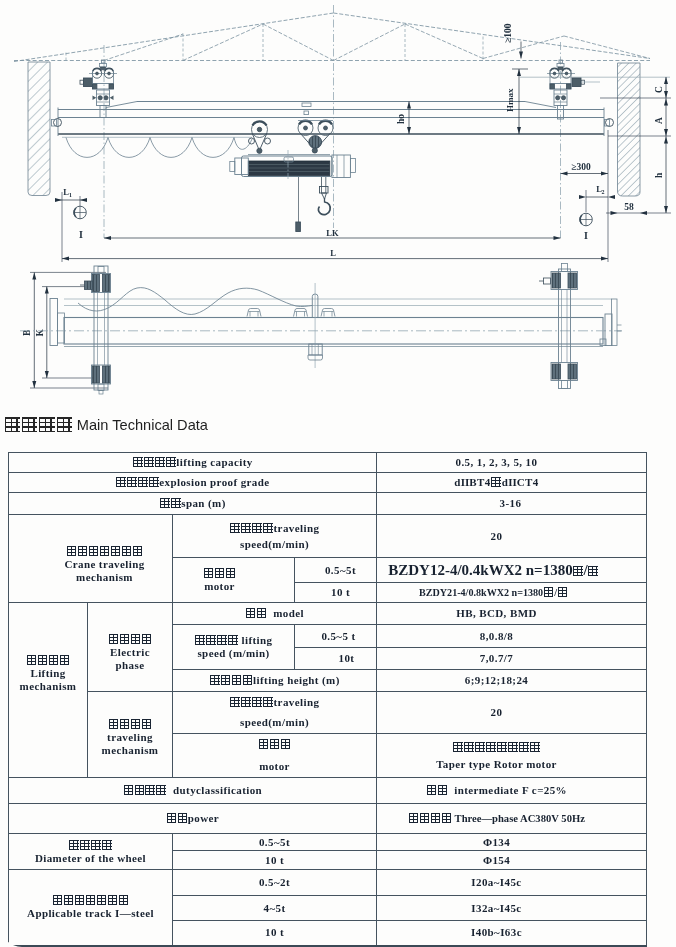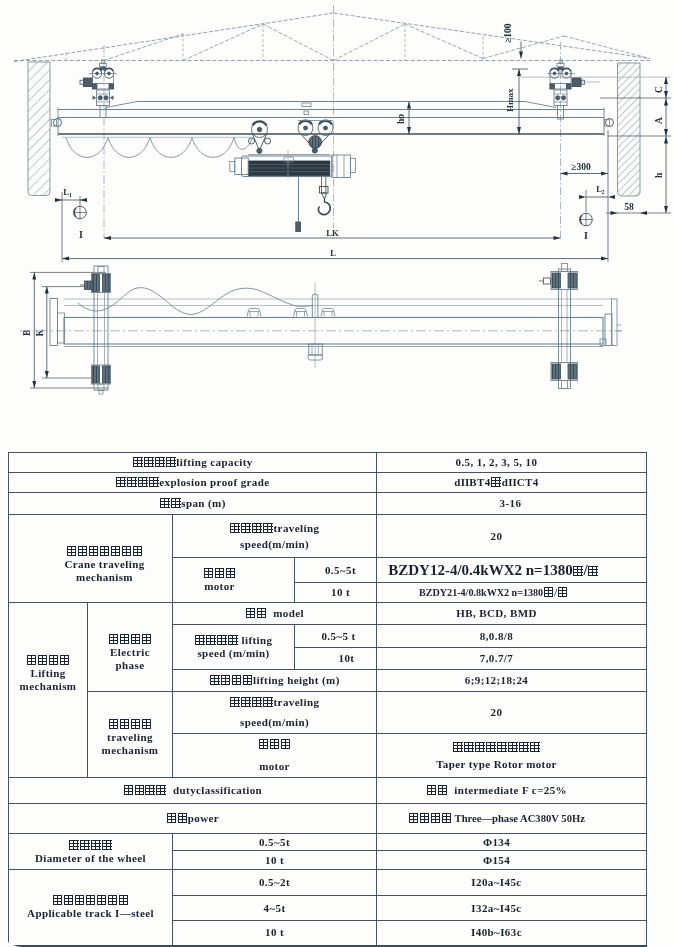--- a/index.html
+++ b/index.html
@@ -368,20 +368,21 @@
 <rect x="568" y="364" width="8.5" height="15" fill="url(#xhat)" stroke="#3c4e5b" stroke-width="0.8"></rect>
 <rect x="561.5" y="380.5" width="6" height="8" rx="0" stroke="#6c8291" stroke-width="0.8" fill="none"></rect>
 
 <rect x="605" y="314" width="7" height="31.5" rx="0" stroke="#6c8291" stroke-width="0.9" fill="none"></rect>
 <rect x="611.5" y="299" width="5.5" height="46.5" rx="0" stroke="#6c8291" stroke-width="0.8" fill="none"></rect>
 <rect x="600" y="339" width="6" height="6.5" rx="0" stroke="#6c8291" stroke-width="0.8" fill="none"></rect>
 <line x1="617" y1="325" x2="621.5" y2="325" stroke="#6c8291" stroke-width="0.7"></line>
 <line x1="617" y1="331" x2="621.5" y2="331" stroke="#6c8291" stroke-width="0.7"></line>
 </svg>
 
+<div id="title"><b><i class="c2"></i><i class="c2"></i><i class="c2"></i><i class="c2"></i></b> Main Technical Data</div>
 
 <table>
 <colgroup>
         <col style="width:79px">
         <col style="width:85px">
         <col style="width:122px">
         <col style="width:82px">
         <col style="width:270px">
       </colgroup>
 

